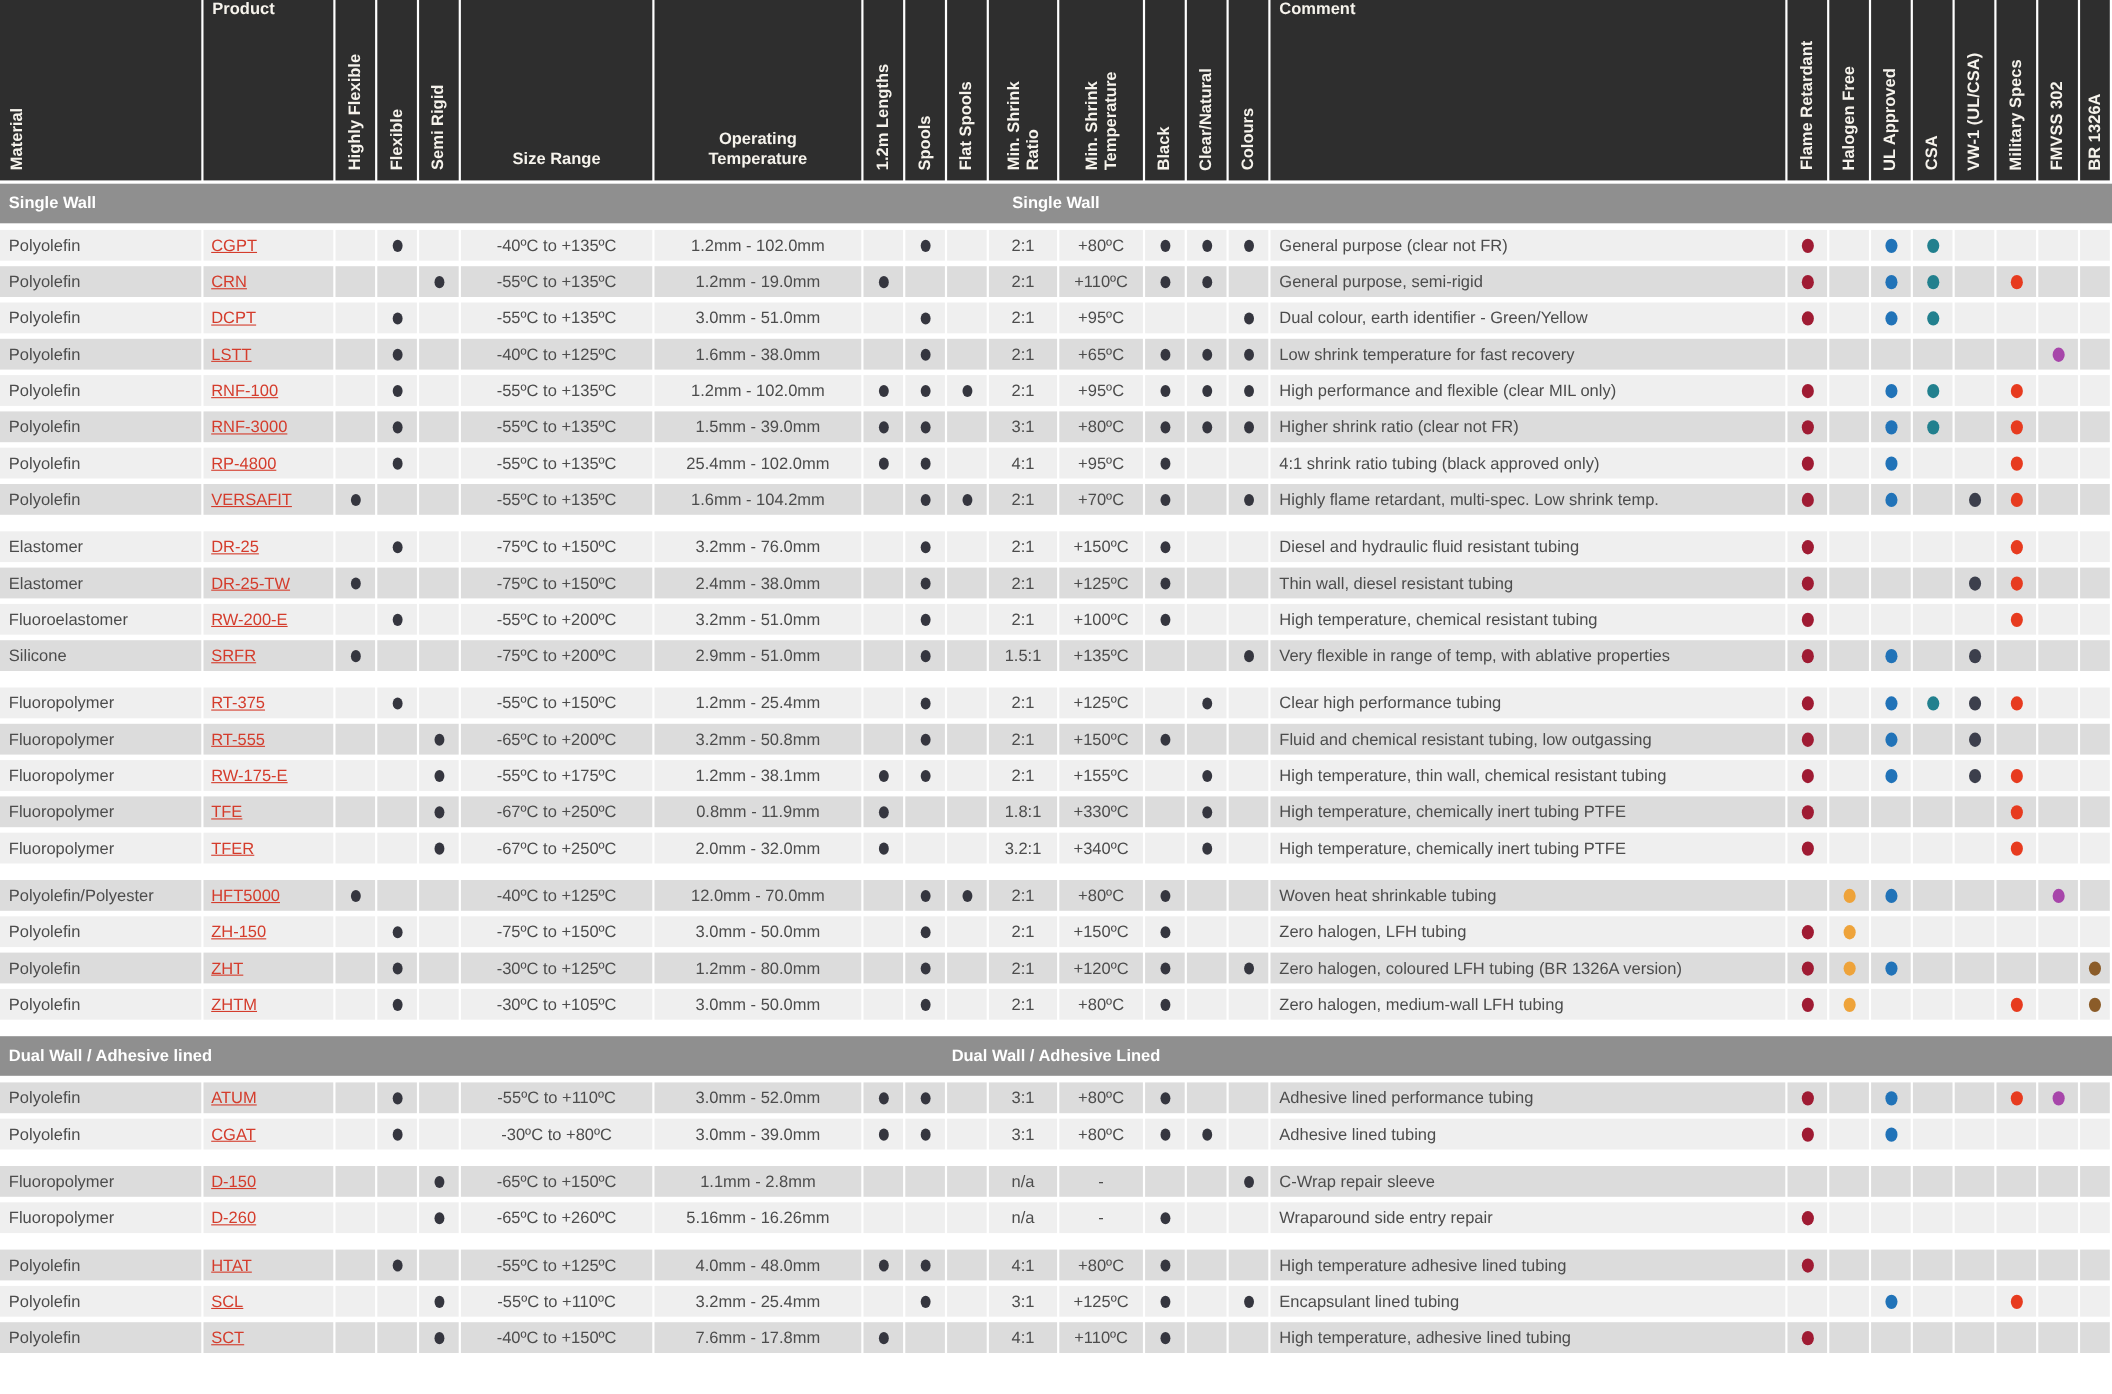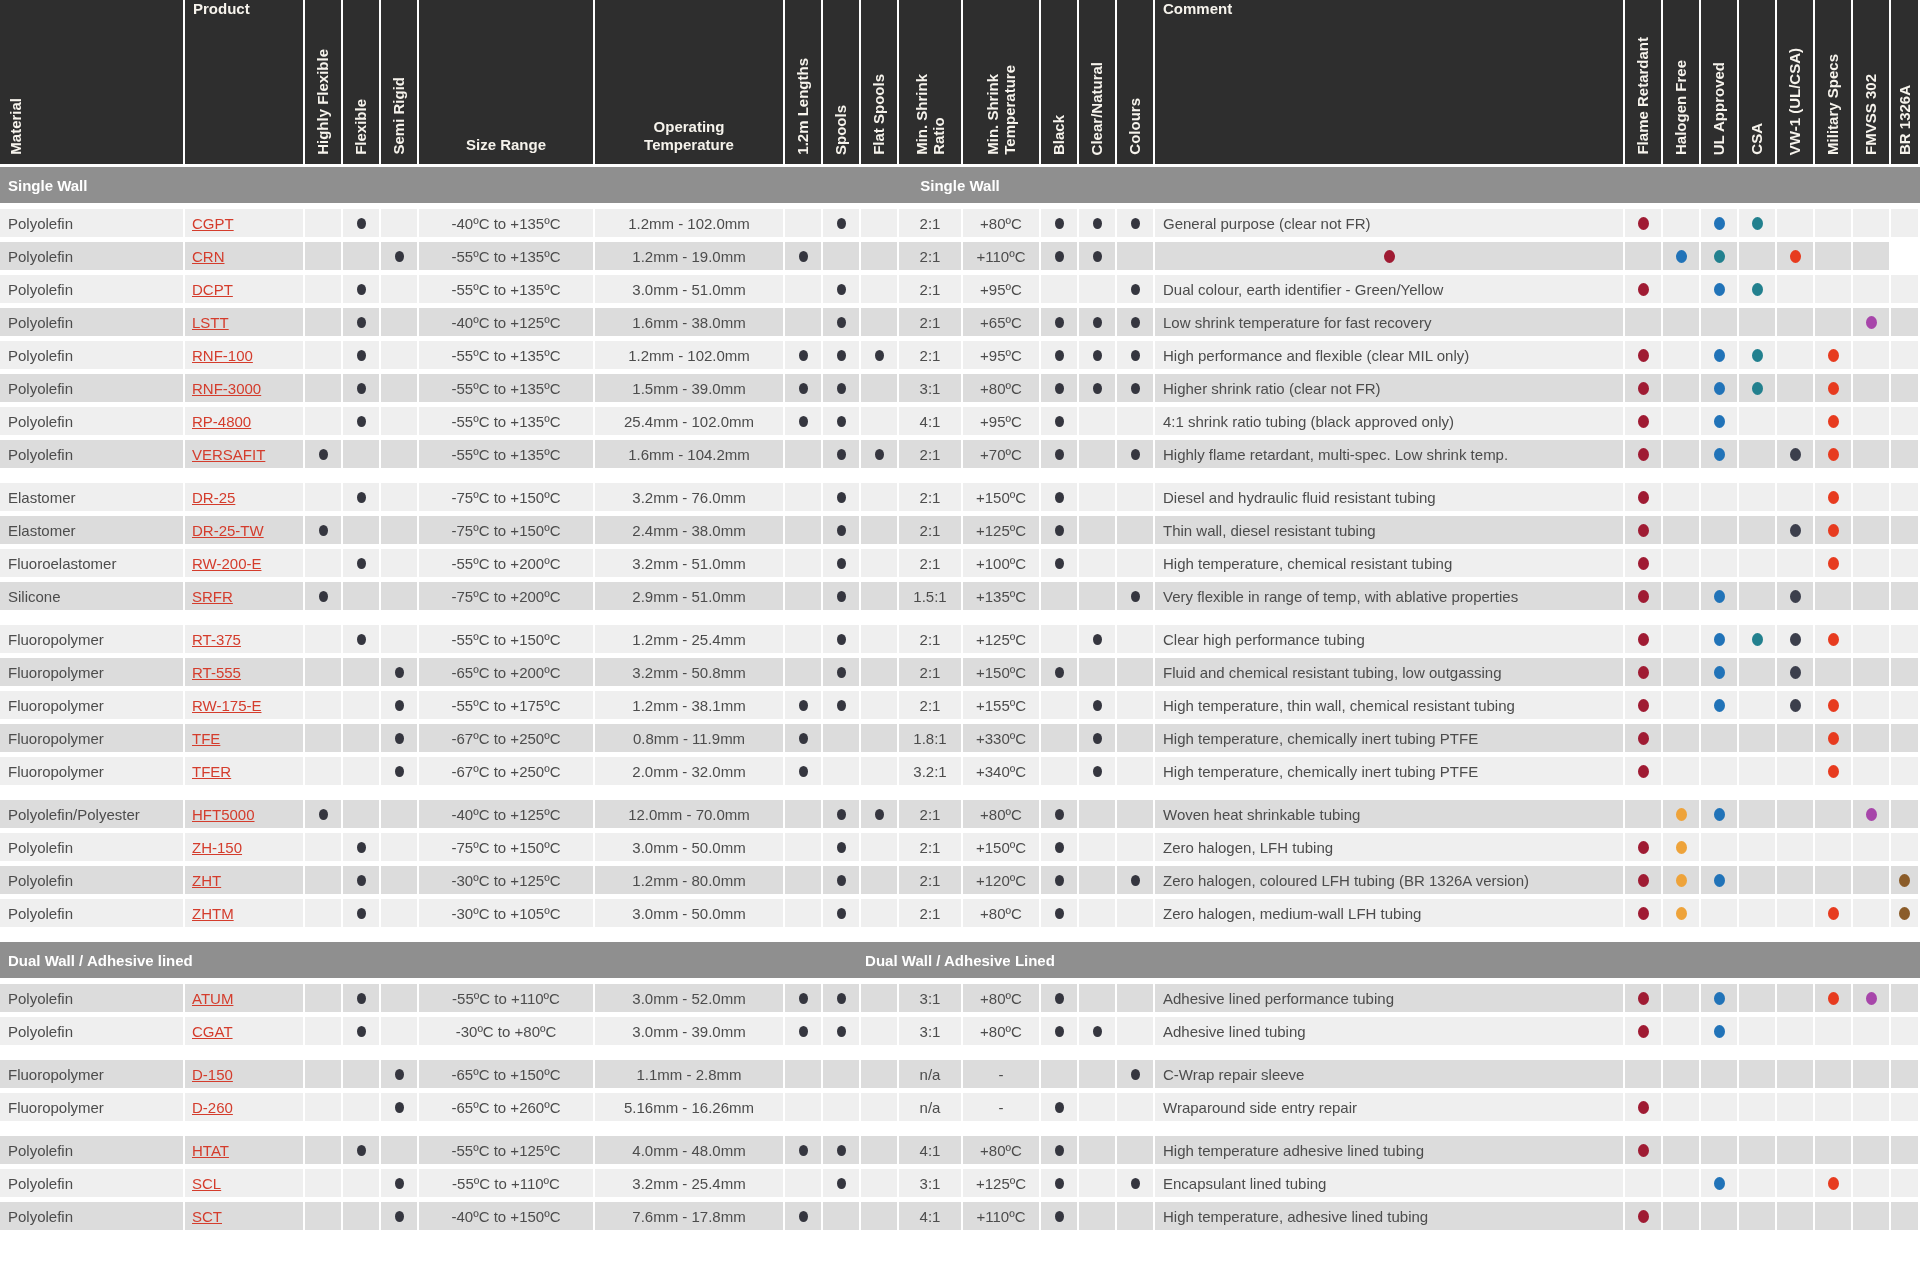--- a/index.html
+++ b/index.html
@@ -176,20 +176,21 @@
           <div class="cell c-center"></div>
           <div class="cell c-center">2:1</div>
           <div class="cell c-center">+110ºC</div>
           <div class="cell c-center">
             <span class="dot" style="background: rgb(53, 54, 63);"></span>
           </div>
           <div class="cell c-center">
             <span class="dot" style="background: rgb(53, 54, 63);"></span>
           </div>
           <div class="cell c-center"></div>
+          <div class="cell c-left">General purpose, semi-rigid</div>
           <div class="cell c-center">
             <span class="adot" style="background: rgb(159, 27, 51);"></span>
           </div>
           <div class="cell c-center"></div>
           <div class="cell c-center">
             <span class="adot" style="background: rgb(33, 115, 184);"></span>
           </div>
           <div class="cell c-center">
             <span class="adot" style="background: rgb(34, 128, 142);"></span>
           </div>

